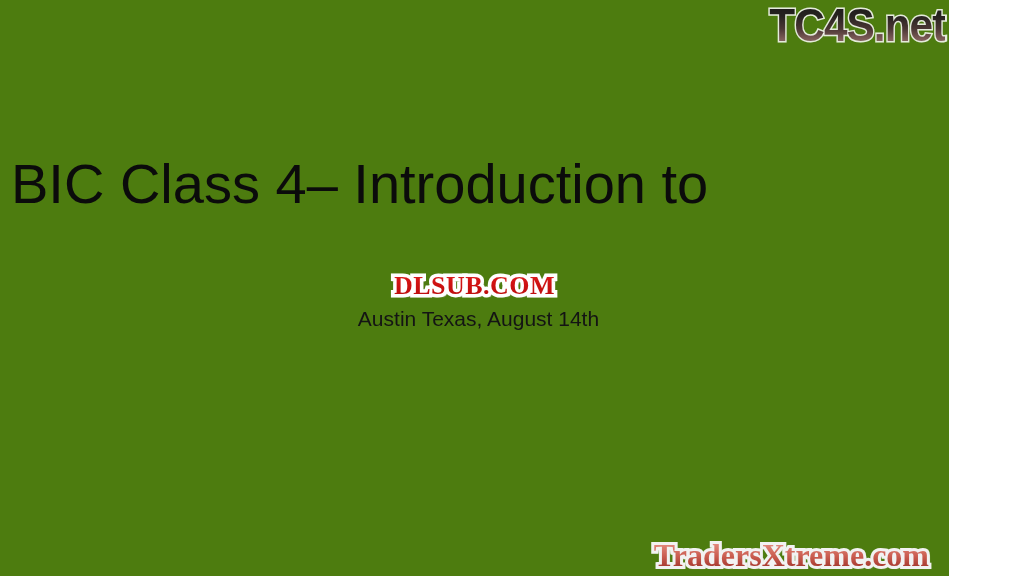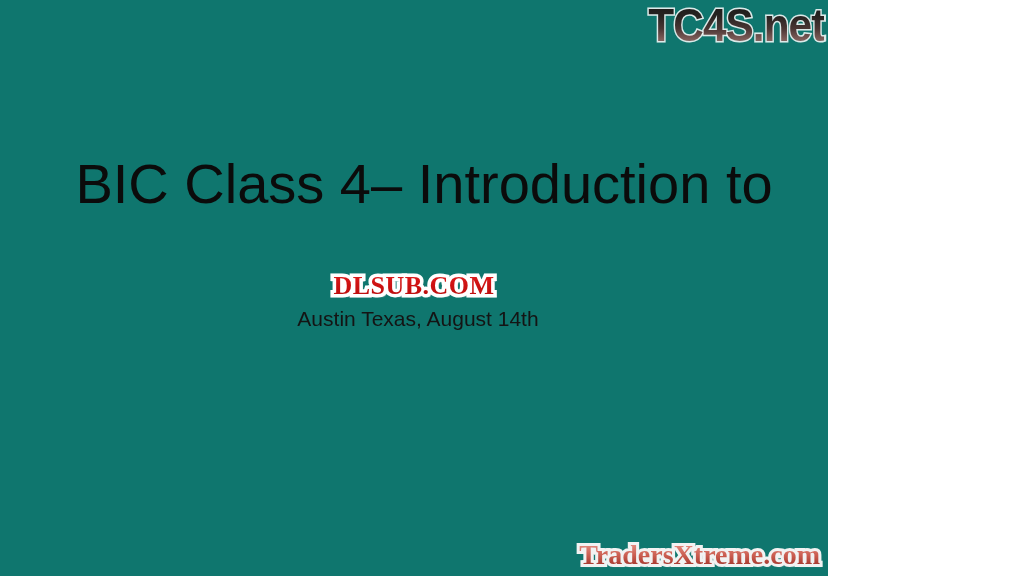--- a/index.html
+++ b/index.html
@@ -4,23 +4,23 @@
 <title>BIC Class 4 Slide</title>
 <style>
   html, body {
     margin: 0;
     padding: 0;
     background: #ffffff;
   }
 
   #slide {
     position: relative;
-    width: 828px;
+    width: 949px;
     height: 576px;
-    background: #0f766e;
+    background: #4d7c0f;
     overflow: hidden;
     font-family: "Liberation Sans", sans-serif;
     text-decoration: underline;
     -webkit-font-smoothing: antialiased;
   }
 
   
   #tc4s-logo {
     position: absolute;
     top: 2px;
@@ -58,24 +58,23 @@
     transform-origin: right top;
     color: transparent;
     -webkit-text-stroke: 3px rgba(255,255,255,0.85);
     white-space: nowrap;
     z-index: 0;
   }
 
   
   #title-block {
     position: absolute;
-    left: 12px;
+    left: 3px;
     right: 0;
     top: 150px;
-    text-align: center;
     padding-left: 8px;
   }
 
   .title-line {
     display: block;
     font-family: "Liberation Sans", sans-serif;
     font-weight: 300;
     font-size: 56px;
     line-height: 68px;
     color: #0b0b0b;
@@ -134,25 +133,25 @@
     -webkit-background-clip: text;
     background-clip: text;
     -webkit-text-fill-color: transparent;
     color: transparent;
     z-index: 2;
   }
 
   
   #tx-watermark {
     position: absolute;
-    right: 8px;
+    right: 20px;
     bottom: 6px;
     font-family: "Liberation Serif", serif;
     font-weight: bold;
-    font-size: 28px;
+    font-size: 32px;
     line-height: 30px;
     letter-spacing: 0px;
     white-space: nowrap;
     z-index: 5;
   }
   #tx-watermark .tx-stroke {
     position: absolute;
     right: 0;
     top: 0;
     color: #ffffff;

